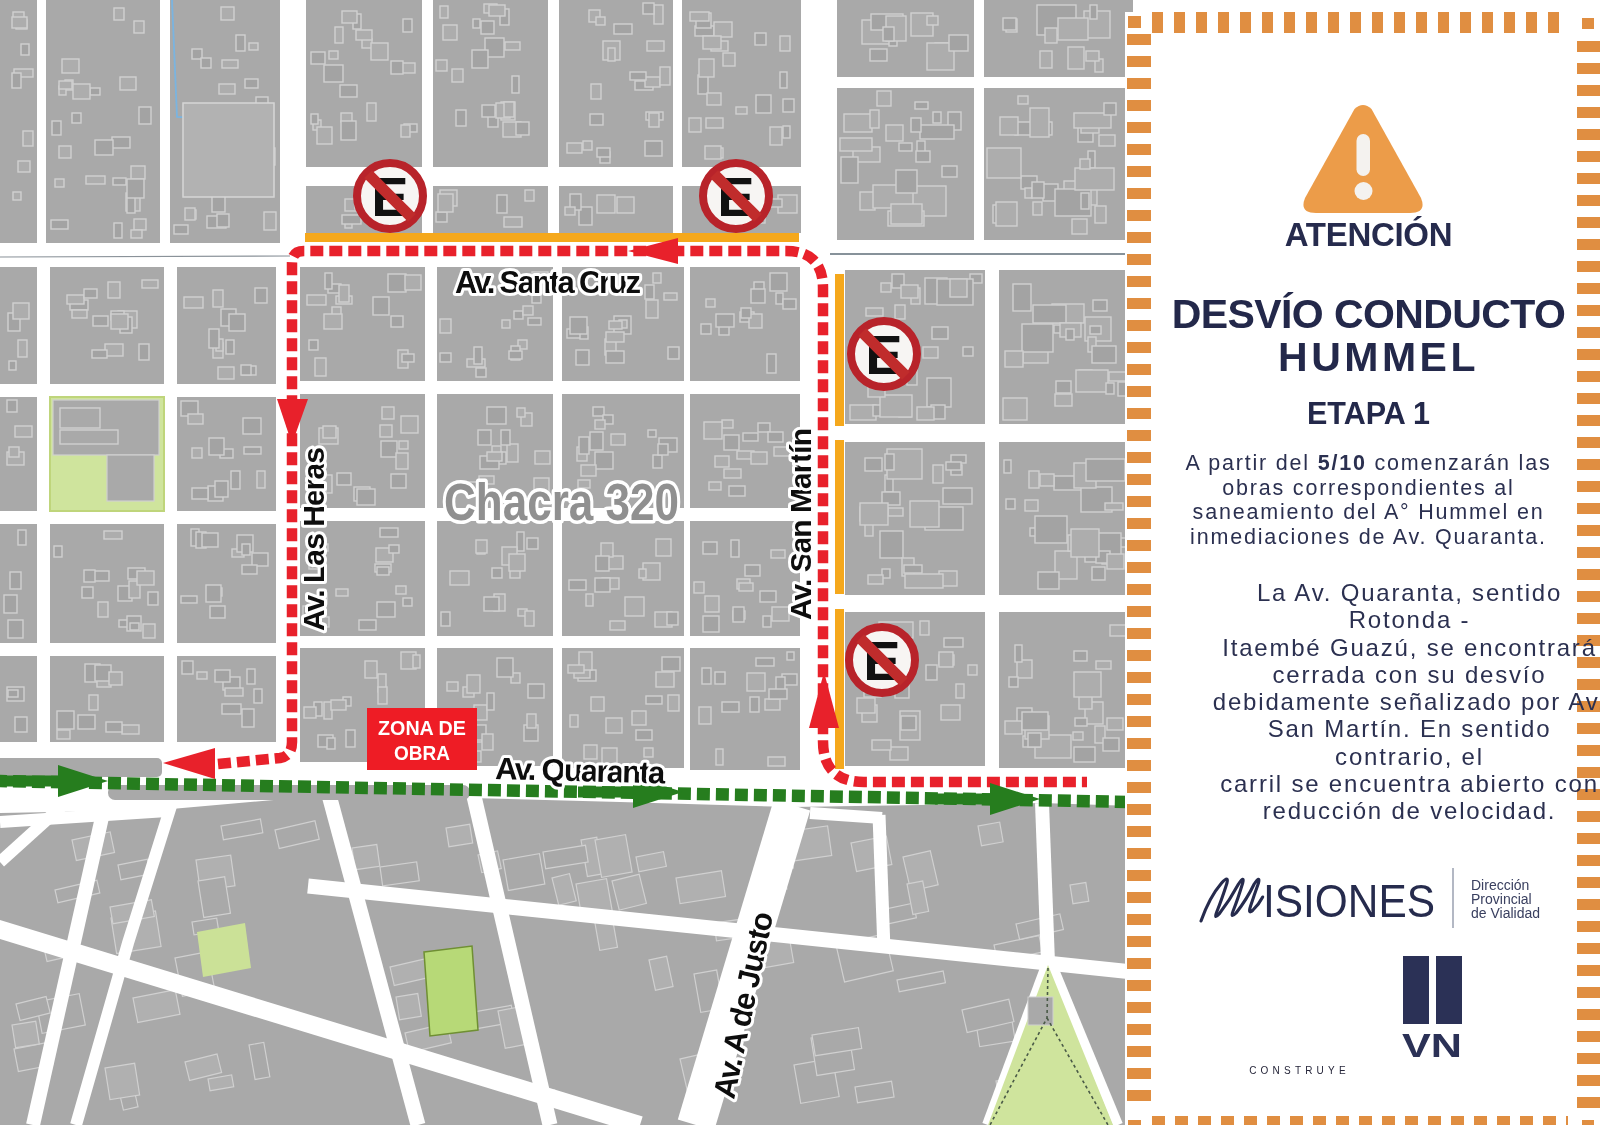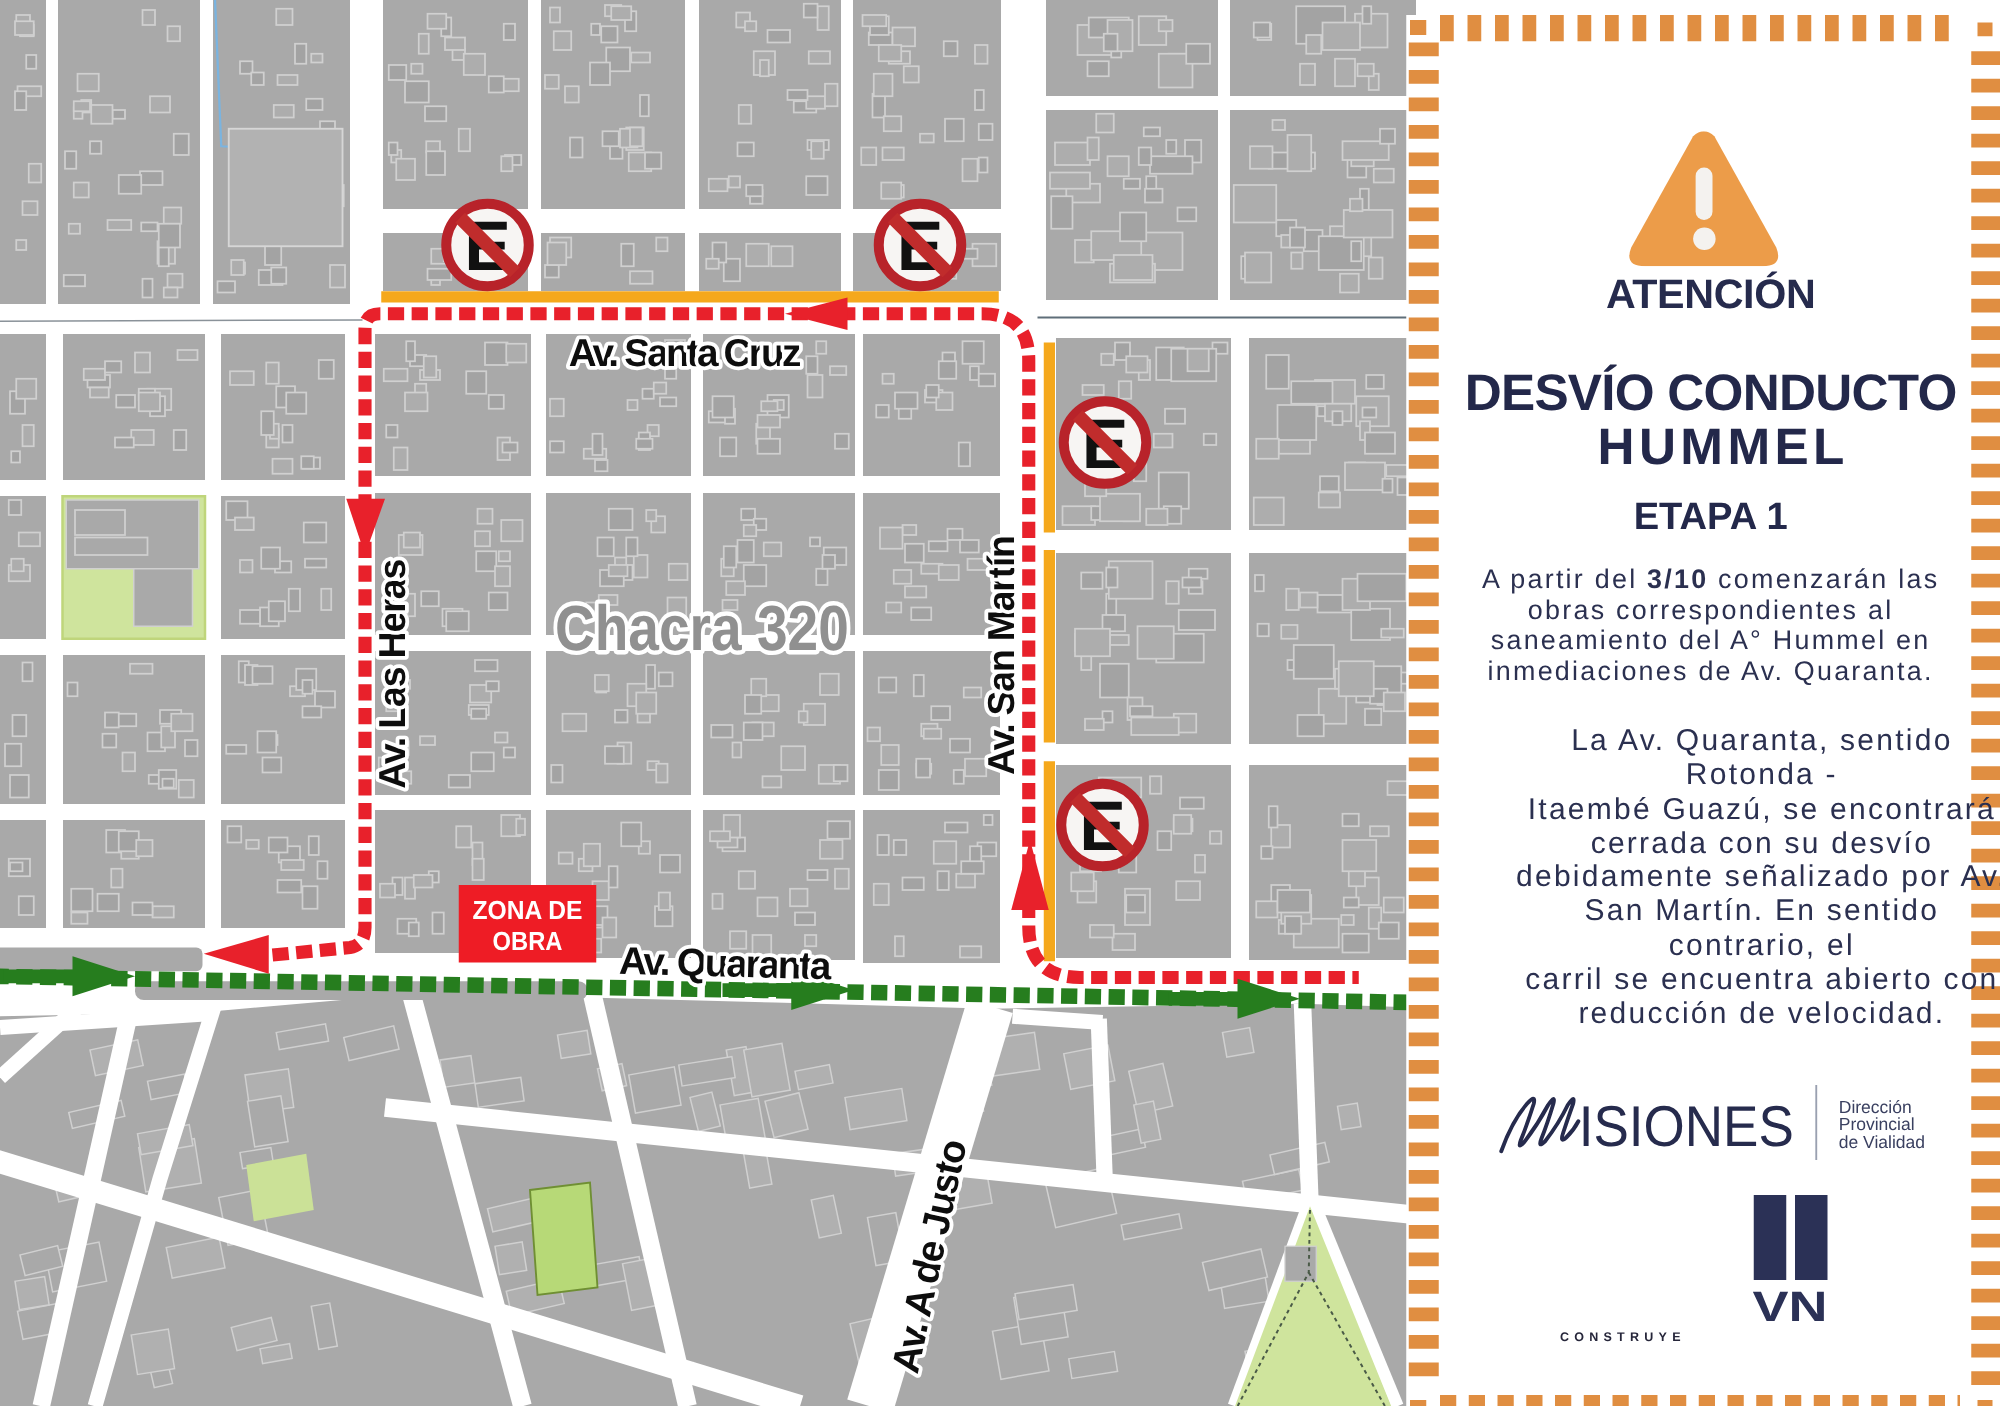--- a/index.html
+++ b/index.html
@@ -21,22 +21,22 @@
 .p2 { position:absolute; left:41px; top:567px; width:405px; text-align:center;
   font-size:24px; line-height:27.3px; color:#2b3050; letter-spacing:1.8px;margin-left:41px; }
 .misiones { position:absolute; left:70px; top:840px; }
 .enriquez { position:absolute; left:121px; top:943px; width:103px; height:105px;
   background:#f0a51b; }
 .ename { position:absolute; left:4px; bottom:9px; font-size:21px; font-weight:bold;
   color:#26263a; letter-spacing:0.5px; }
 .ebars { display:inline-block; width:13px; height:15px; position:relative; }
 .ebars i { position:absolute; left:0; width:12px; height:3.4px; background:#26263a; display:block; }
 .ebars i:nth-child(1) { top:0; } .ebars i:nth-child(2) { top:5.6px; } .ebars i:nth-child(3) { top:11.2px; width:9px; }
-.econstruye { position:absolute; left:123px; top:1053px; width:103px; 
-  font-size:10px; font-weight:bold; color:#26263a; letter-spacing:4.2px; }
+.econstruye { position:absolute; left:123px; top:1053px; width:103px; text-align:center;
+  font-size:10px; font-weight:normal; color:#26263a; letter-spacing:4.2px; }
 .vn { position:absolute; left:277px; top:944px; }
 </style></head>
 <body>
 <div class="page">
 
 <svg class="map" width="1133" height="1125" viewBox="0 0 1133 1125" xmlns="http://www.w3.org/2000/svg" font-family="Liberation Sans,sans-serif">
 
 <rect x="0" y="0" width="1133" height="1125" fill="#ffffff"></rect>
 
 <g shape-rendering="crispEdges">
@@ -1020,21 +1020,21 @@
 <rect x="53.5" y="29" width="13.5" height="42" rx="6.7" fill="#f4f2ef"></rect>
 <circle cx="60.5" cy="86" r="9" fill="#f4f2ef"></circle>
 </svg>
 
 <div class="atn">ATENCIÓN</div>
 
 <div class="title">DESVÍO CONDUCTO<br><span class="hum">HUMMEL</span></div>
 
 <div class="etapa">ETAPA 1</div>
 
-<div class="p1">A partir del <b>3/10</b> comenzarán las<br>obras correspondientes al<br>saneamiento del A° Hummel en<br>inmediaciones de Av. Quaranta.</div>
+<div class="p1">A partir del <b>5/10</b> comenzarán las<br>obras correspondientes al<br>saneamiento del A° Hummel en<br>inmediaciones de Av. Quaranta.</div>
 
 <div class="p2">La Av. Quaranta, sentido Rotonda -<br>Itaembé Guazú, se encontrará<br>cerrada con su desvío<br>debidamente señalizado por Av.<br>San Martín. En sentido contrario, el<br>carril se encuentra abierto con<br>reducción de velocidad.</div>
 
 <svg class="misiones" width="360" height="85" viewBox="0 0 360 85">
 <path d="M 6.0 69 Q 14.5 45 26.6 31 Q 33.8 23 32.0 31 Q 26.6 48 21.7 60 Q 18.7 68 24.1 62 Q 35.0 48 43.5 32 Q 49.6 23 47.7 31 Q 42.9 47 38.1 59 Q 35.0 67 41.1 61 Q 52.0 47 59.2 32 Q 65.3 23 63.5 31 Q 59.2 43 55.6 54 Q 52.6 63 58.0 58 Q 64.1 52 67.7 45" fill="none" stroke="#262b4d" stroke-width="3.1" stroke-linecap="round" stroke-linejoin="round"></path>
 <text x="68" y="65" font-size="46" fill="#262b4d" textLength="172" lengthAdjust="spacingAndGlyphs" font-family="Liberation Sans,sans-serif">ISIONES</text>
 <line x1="258" y1="16" x2="258" y2="76" stroke="#9aa0b0" stroke-width="1.5"></line>
 <text x="276" y="38" font-size="14" fill="#3a4060" font-family="Liberation Sans,sans-serif">Dirección</text>
 <text x="276" y="52" font-size="14" fill="#3a4060" font-family="Liberation Sans,sans-serif">Provincial</text>
 <text x="276" y="66" font-size="14" fill="#3a4060" font-family="Liberation Sans,sans-serif">de Vialidad</text>

